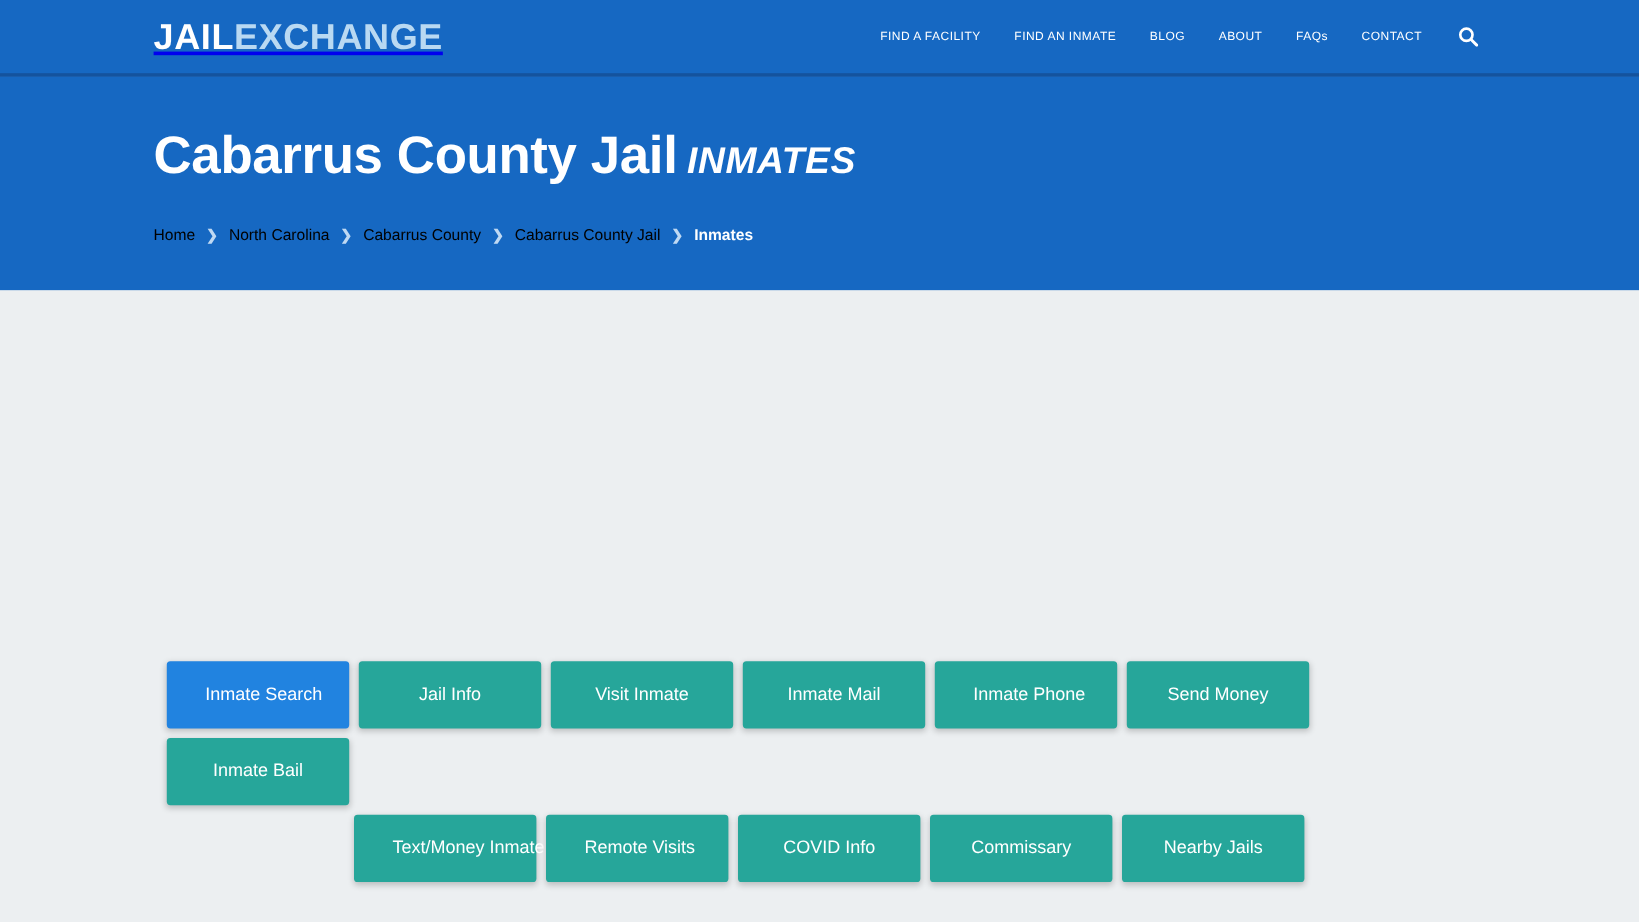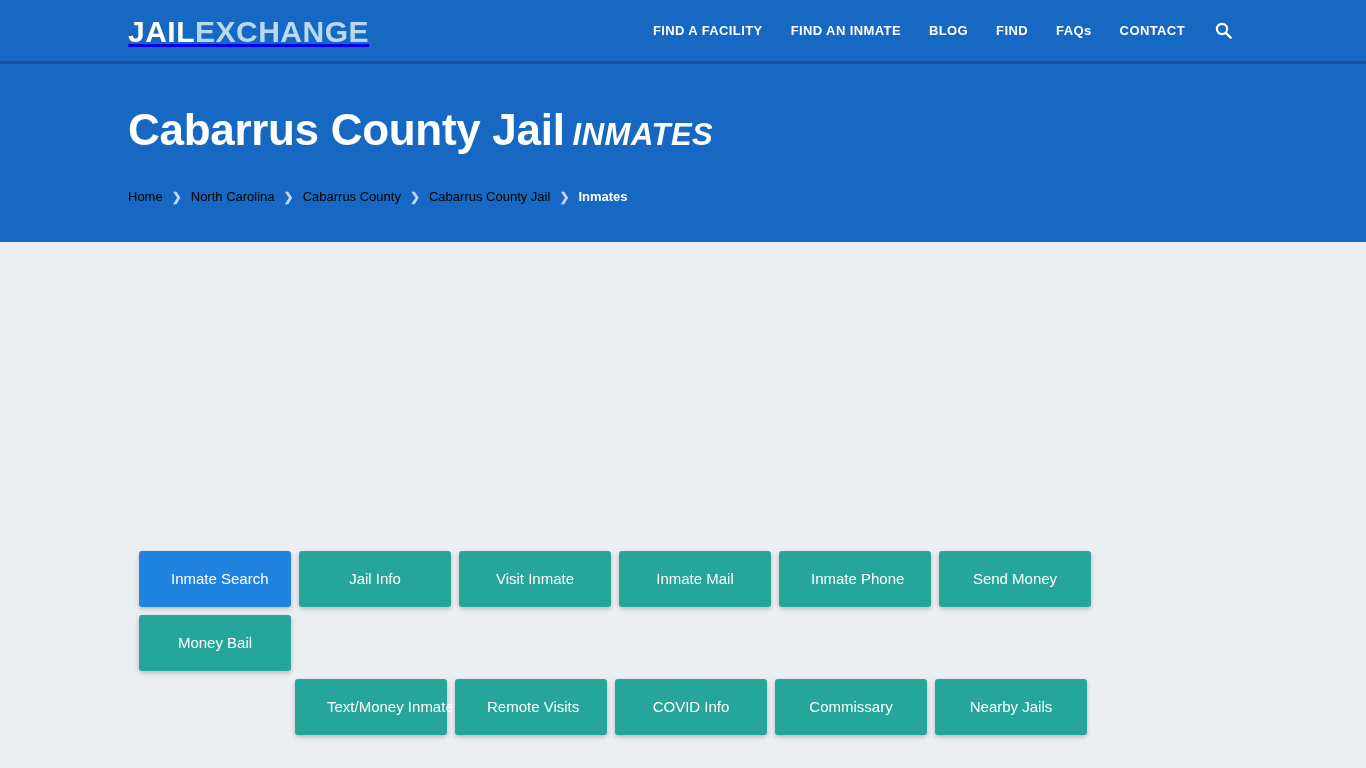--- a/index.html
+++ b/index.html
@@ -50,22 +50,22 @@
     right: 126px;
     top: 0;
     height: 61px;
     display: flex;
     align-items: center;
     gap: 0;
   }
   .mainnav a {
     color: #ffffff;
     text-decoration: none;
-    font-size: 13px;
-    font-weight: bold;
+    font-size: 10px;
+    font-weight: normal;
     letter-spacing: 0.4px;
     padding: 0 14px;
     line-height: 61px;
     white-space: nowrap;
   }
 
   .search-btn {
     display: flex;
     align-items: center;
     justify-content: center;
@@ -186,21 +186,21 @@
   <div class="topbar">
 
     <a href="#" class="brand">
       <span class="jail">JAIL</span><span class="exchange">EXCHANGE</span>
     </a>
 
     <nav class="mainnav">
       <a href="#">FIND A FACILITY</a>
       <a href="#">FIND AN INMATE</a>
       <a href="#">BLOG</a>
-      <a href="#">FIND</a>
+      <a href="#">ABOUT</a>
       <a href="#">FAQs</a>
       <a href="#">CONTACT</a>
       <button class="search-btn">
         <span>
           <svg width="17" height="17" viewBox="0 0 17 17" aria-hidden="true">
             <circle cx="7" cy="7" r="5.1" fill="none" stroke="#ffffff" stroke-width="2.2"></circle>
             <line x1="10.9" y1="10.9" x2="15.6" y2="15.6" stroke="#ffffff" stroke-width="2.4" stroke-linecap="round"></line>
           </svg>
         </span>
       </button>
@@ -233,21 +233,21 @@
 
     <div class="tabs-wrap">
 
       <div class="tab-row">
         <a href="#" class="tab-btn active w152">Inmate Search</a>
         <a href="#" class="tab-btn w152">Jail Info</a>
         <a href="#" class="tab-btn w152">Visit Inmate</a>
         <a href="#" class="tab-btn w152">Inmate Mail</a>
         <a href="#" class="tab-btn w152">Inmate Phone</a>
         <a href="#" class="tab-btn w152">Send Money</a>
-        <a href="#" class="tab-btn w152">Money Bail</a>
+        <a href="#" class="tab-btn w152">Inmate Bail</a>
       </div>
 
       <div class="tab-row" style="padding-left:156px;">
         <a href="#" class="tab-btn w152">Text/Money Inmate</a>
         <a href="#" class="tab-btn w152">Remote Visits</a>
         <a href="#" class="tab-btn w152">COVID Info</a>
         <a href="#" class="tab-btn w152">Commissary</a>
         <a href="#" class="tab-btn w152">Nearby Jails</a>
       </div>
 

